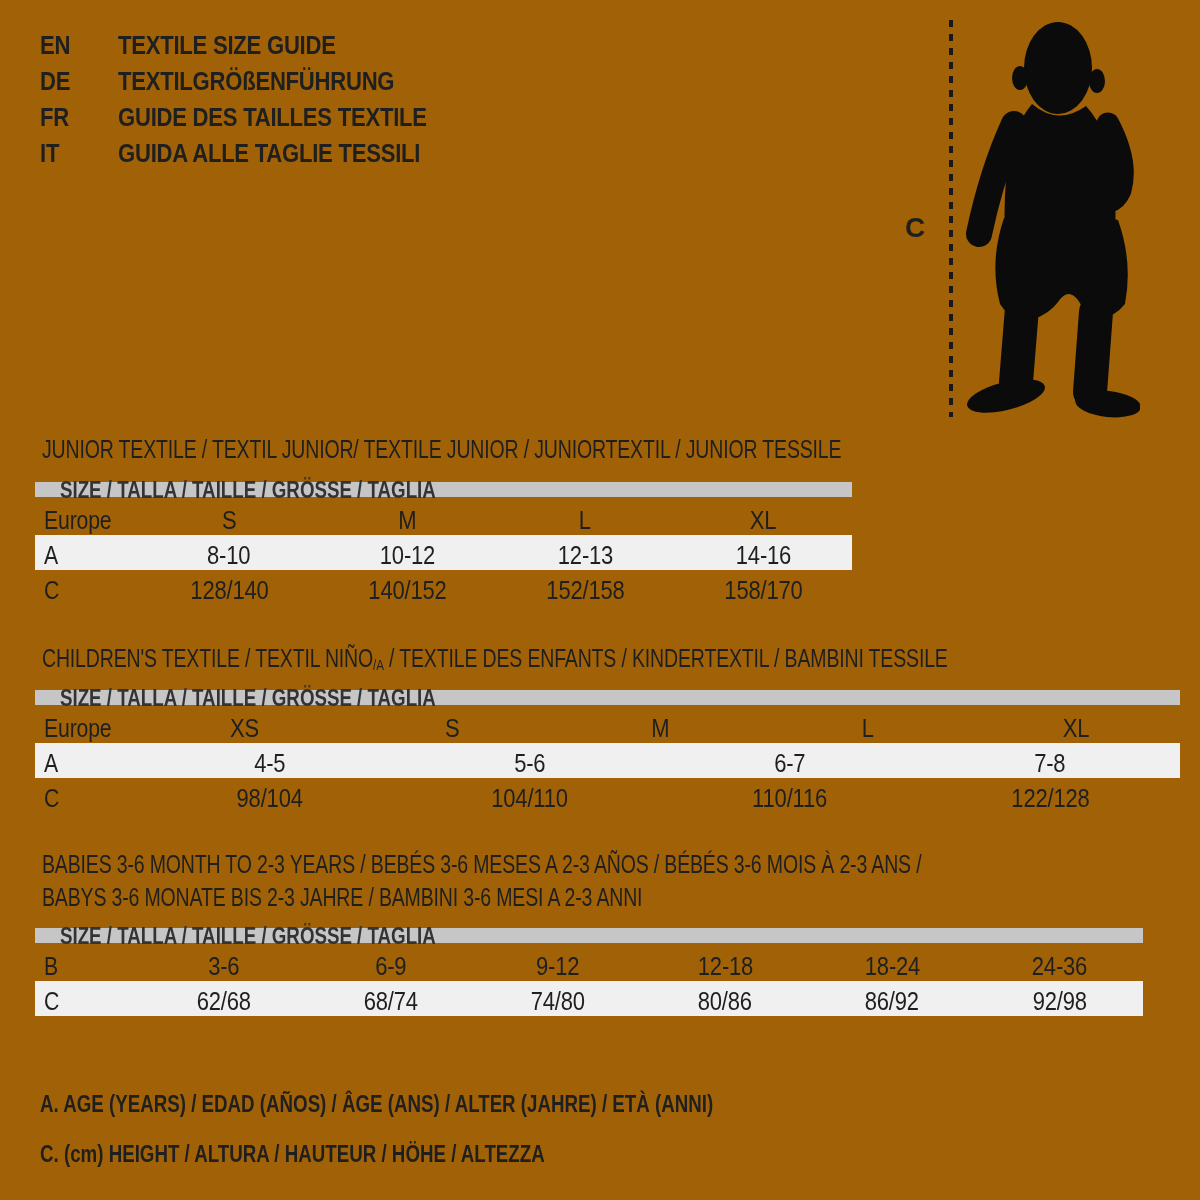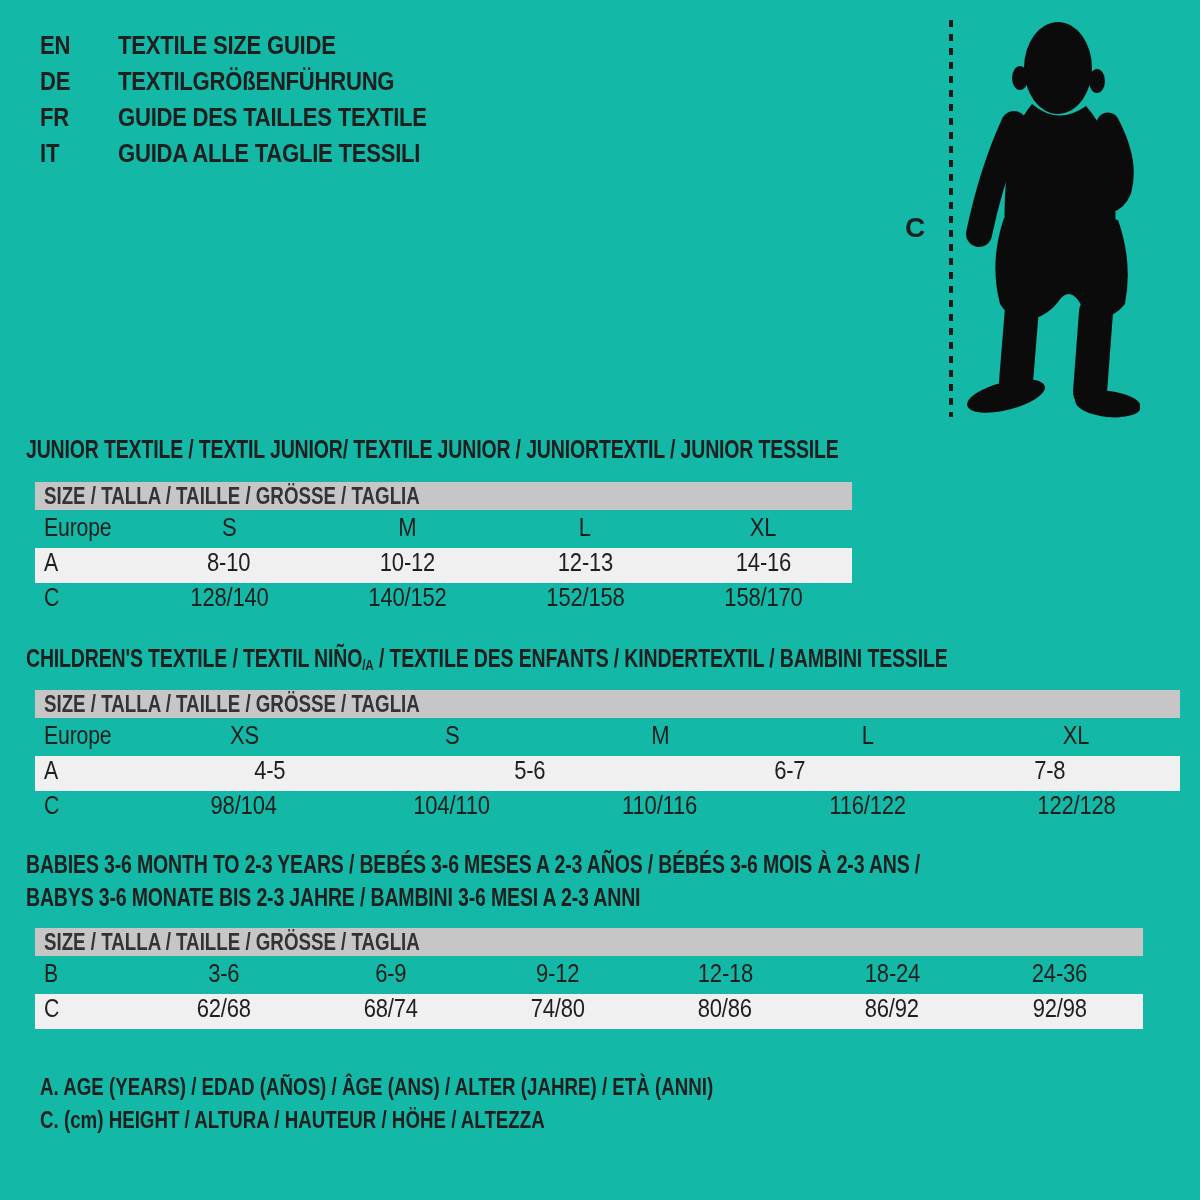--- a/index.html
+++ b/index.html
@@ -1,51 +1,51 @@
 <!DOCTYPE html>
 <html><head>
 <meta charset="utf-8">
 <style>
   html,body { margin:0; padding:0; background:#ffffff; }
   #canvas {
-    position:relative; width:1200px; height:1200px; background:#14b8a6;
+    position:relative; width:1200px; height:1200px; background:#a16207;
     font-family:"Liberation Sans", sans-serif; color:#1f1f1f; overflow:hidden;
   }
   
   .cond  { display:inline-block; transform:scaleX(0.78); transform-origin:0 50%; white-space:nowrap; }
   .condM { display:inline-block; transform:scaleX(0.85); transform-origin:0 50%; white-space:nowrap; }
   .condC { display:inline-block; transform:scaleX(0.88); transform-origin:50% 50%; white-space:nowrap; }
 
   
   #lang-block { position:absolute; left:40px; top:27px; }
   .lang-row { display:flex; height:36px; align-items:center; font-weight:bold; font-size:26px; letter-spacing:-0.3px; }
   .lang-code { width:78px; flex:0 0 78px; }
 
   
   #dash-line { position:absolute; left:949px; top:20px; width:4px; height:397px;
     background:repeating-linear-gradient(180deg,#181818 0px,#181818 7px,transparent 7px,transparent 14px); }
   #figure-label { position:absolute; left:905px; top:212px; font-size:28px; font-weight:bold; }
   #toddler { position:absolute; left:962px; top:12px; }
 
   
-  .section-title { position:absolute; left:26px; font-weight:bold; font-size:25px; letter-spacing:-0.2px; line-height:33px; white-space:nowrap; }
+  .section-title { position:absolute; left:42px; font-weight:normal; font-size:25px; letter-spacing:-0.2px; line-height:33px; white-space:nowrap; }
   .sub-a { font-size:0.60em; position:relative; top:0.18em; }
 
   
   .size-table { position:absolute; left:35px; }
-  .size-bar { height:28px; background:#c6c6c6; display:flex; align-items:center; padding-left:9px; box-sizing:border-box;
+  .size-bar { height:15px; background:#c6c6c6; display:flex; align-items:center; padding-left:25px; box-sizing:border-box;
     font-weight:bold; font-size:24px; color:#333333; margin-bottom:3px; }
-  .trow { height:35px; display:flex; align-items:flex-start; font-size:25px; letter-spacing:-0.2px; }
+  .trow { height:35px; display:flex; align-items:flex-end; font-size:25px; letter-spacing:-0.2px; }
   .trow.alt { background:#f0f0f0; }
   .lbl { flex:0 0 105px; width:105px; padding-left:9px; box-sizing:border-box; }
   .val { flex:1 1 0; text-align:center; }
 
   
   #legend { position:absolute; left:40px; top:1070px; }
-  .legend-line { height:33px; display:flex; align-items:center; font-weight:bold; font-size:24px; }
+  .legend-line { height:33px; display:flex; align-items:center; font-weight:bold; font-size:24px;margin-top:17px; }
 </style>
 </head>
 <body>
 
 <div id="canvas">
 
   <div id="lang-block">
     <div class="lang-row">
       <span class="lang-code"><span class="condM">EN</span></span>
       <span class="condM">TEXTILE SIZE GUIDE</span>
@@ -132,21 +132,20 @@
       <span class="val"><span class="condC">4-5</span></span>
       <span class="val"><span class="condC">5-6</span></span>
       <span class="val"><span class="condC">6-7</span></span>
       <span class="val"><span class="condC">7-8</span></span>
     </div>
     <div class="trow">
       <span class="lbl"><span class="condM">C</span></span>
       <span class="val"><span class="condC">98/104</span></span>
       <span class="val"><span class="condC">104/110</span></span>
       <span class="val"><span class="condC">110/116</span></span>
-      <span class="val"><span class="condC">116/122</span></span>
       <span class="val"><span class="condC">122/128</span></span>
     </div>
   </div>
 
   <div class="section-title" style="top:848px;">
     <span class="cond">BABIES 3-6 MONTH TO 2-3 YEARS / BEBÉS 3-6 MESES A 2-3 AÑOS / BÉBÉS 3-6 MOIS À 2-3 ANS /</span><br>
     <span class="cond">BABYS 3-6 MONATE BIS 2-3 JAHRE / BAMBINI 3-6 MESI A 2-3 ANNI</span>
   </div>
   <div class="size-table" style="top:928px; width:1108px;">
     <div class="size-bar">

